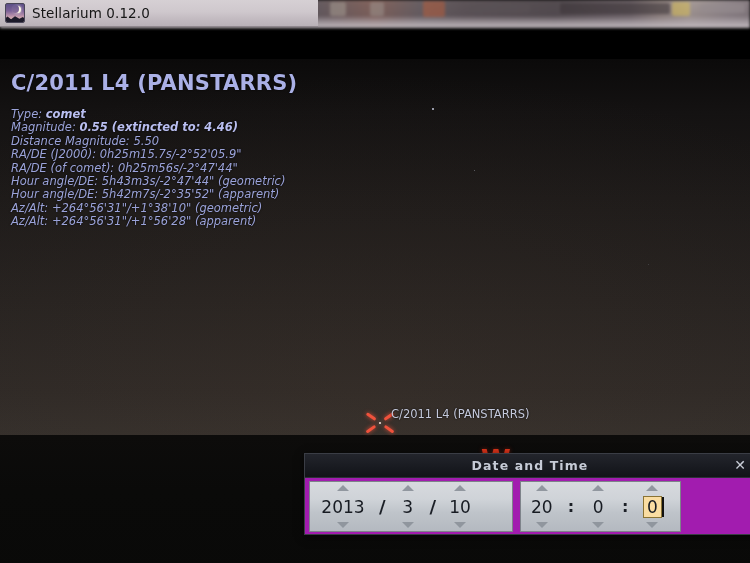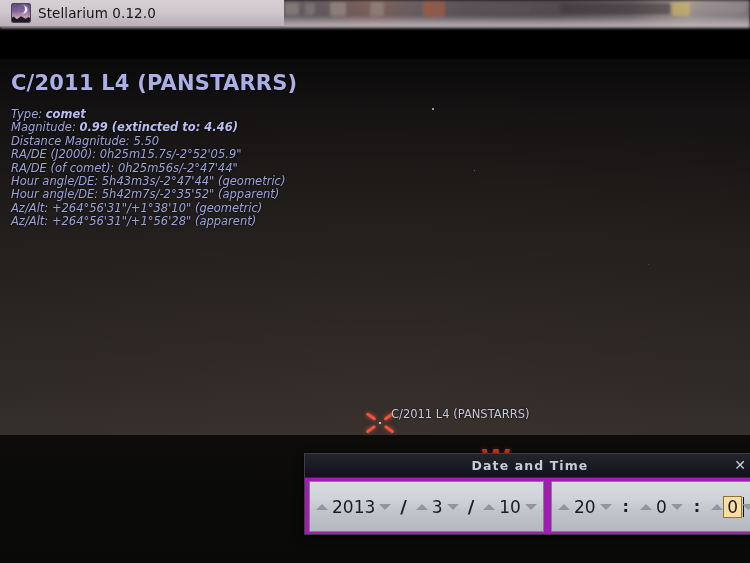--- a/index.html
+++ b/index.html
@@ -50,28 +50,28 @@
   
   .window {
     position: absolute;
     left: 0; top: 0;
     width: 750px;
     height: 563px;
   }
   .titlebar {
     position: absolute;
     left: 0; top: 0;
-    width: 284px;
+    width: 318px;
     height: 27px;
     background: linear-gradient(to bottom, #d6d0d4 0%, #cfc8cd 45%, #c4bcc2 70%, #b9b1b7 100%);
     border-bottom: 1px solid #8f878d;
     box-sizing: border-box;
     display: flex;
     align-items: center;
-    padding-left: 11px;
+    padding-left: 5px;
   }
   .app-icon {
     width: 18px; height: 18px;
     border: 1px solid #4a4658;
     border-radius: 2px;
     position: relative;
     overflow: hidden;
     background: linear-gradient(to bottom, #5c4f86 0%, #7a5f96 38%, #b08aa8 62%, #e0b6b2 85%, #f2d6c4 100%);
     flex: 0 0 auto;
   }
@@ -261,21 +261,21 @@
     align-items: center;
     background: linear-gradient(to bottom, #d7dade 0%, #cfd3d8 35%, #bfc4ca 62%, #b4b9c0 100%);
     border: 1px solid #7e838a;
     box-sizing: border-box;
     padding: 0 6px;
   }
   .spin-group.date { flex: 0 0 204px; }
   .spin-group.time { flex: 0 0 161px; }
   .spin {
     display: flex;
-    flex-direction: row;
+    flex-direction: column;
     align-items: center;
     justify-content: space-between;
     height: 100%;
     padding: 3px 0;
     box-sizing: border-box;
   }
   .spin .arrow {
     width: 0; height: 0;
     border-left: 6px solid transparent;
     border-right: 6px solid transparent;
@@ -353,21 +353,21 @@
 
       <div class="info">
         <div class="info-title">C/2011 L4 (PANSTARRS)</div>
         <div>
           <span class="info-line">
             <span>Type:</span>
             <b>comet</b>
           </span>
           <span class="info-line">
             <span>Magnitude:</span>
-            <b>0.99 (extincted to: 4.46)</b>
+            <b>0.55 (extincted to: 4.46)</b>
           </span>
           <span class="info-line">
             <span>Distance Magnitude:</span>
             <span>5.50</span>
           </span>
           <span class="info-line">
             <span>RA/DE (J2000):</span>
             <span>0h25m15.7s/-2°52'05.9"</span>
           </span>
           <span class="info-line">

